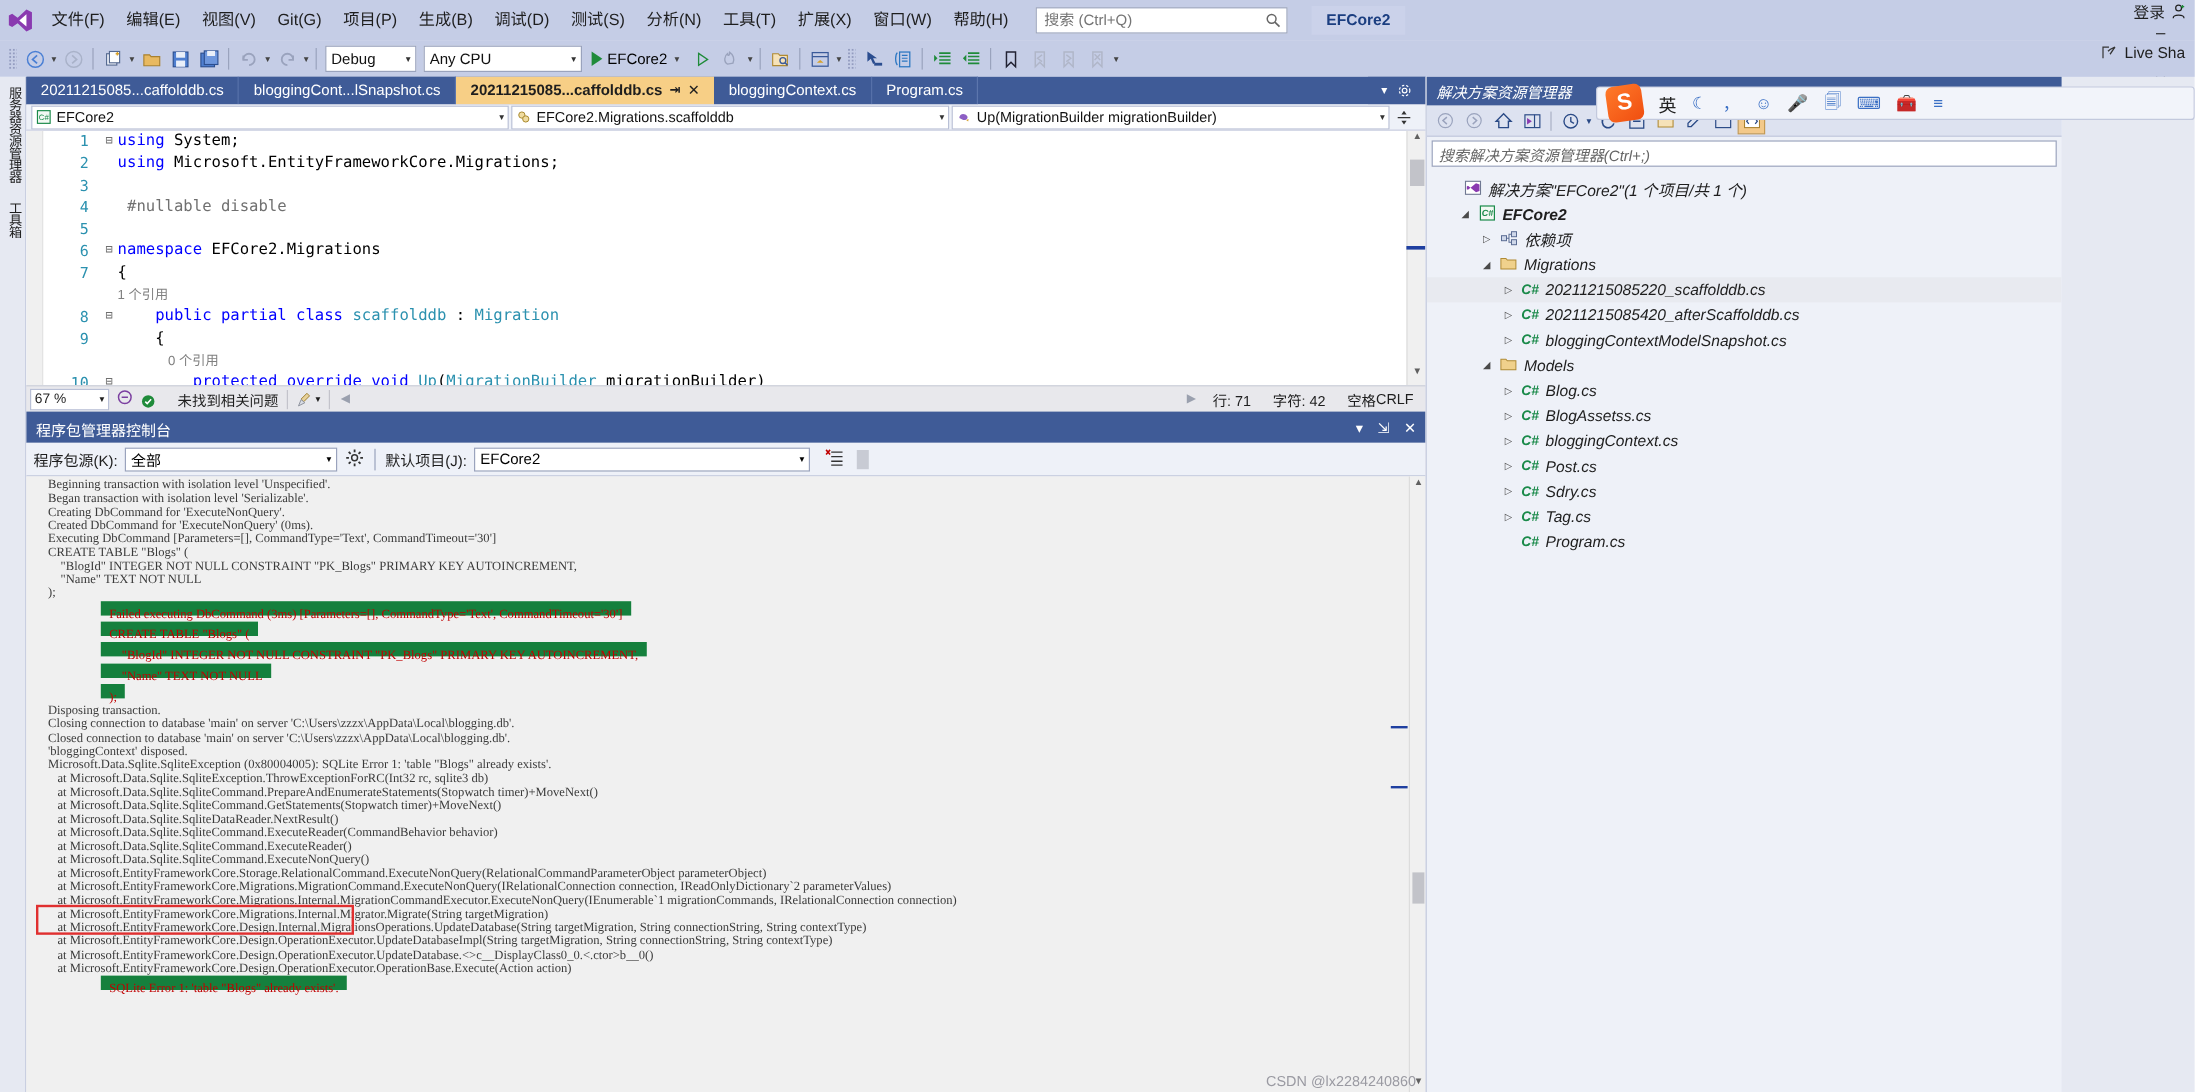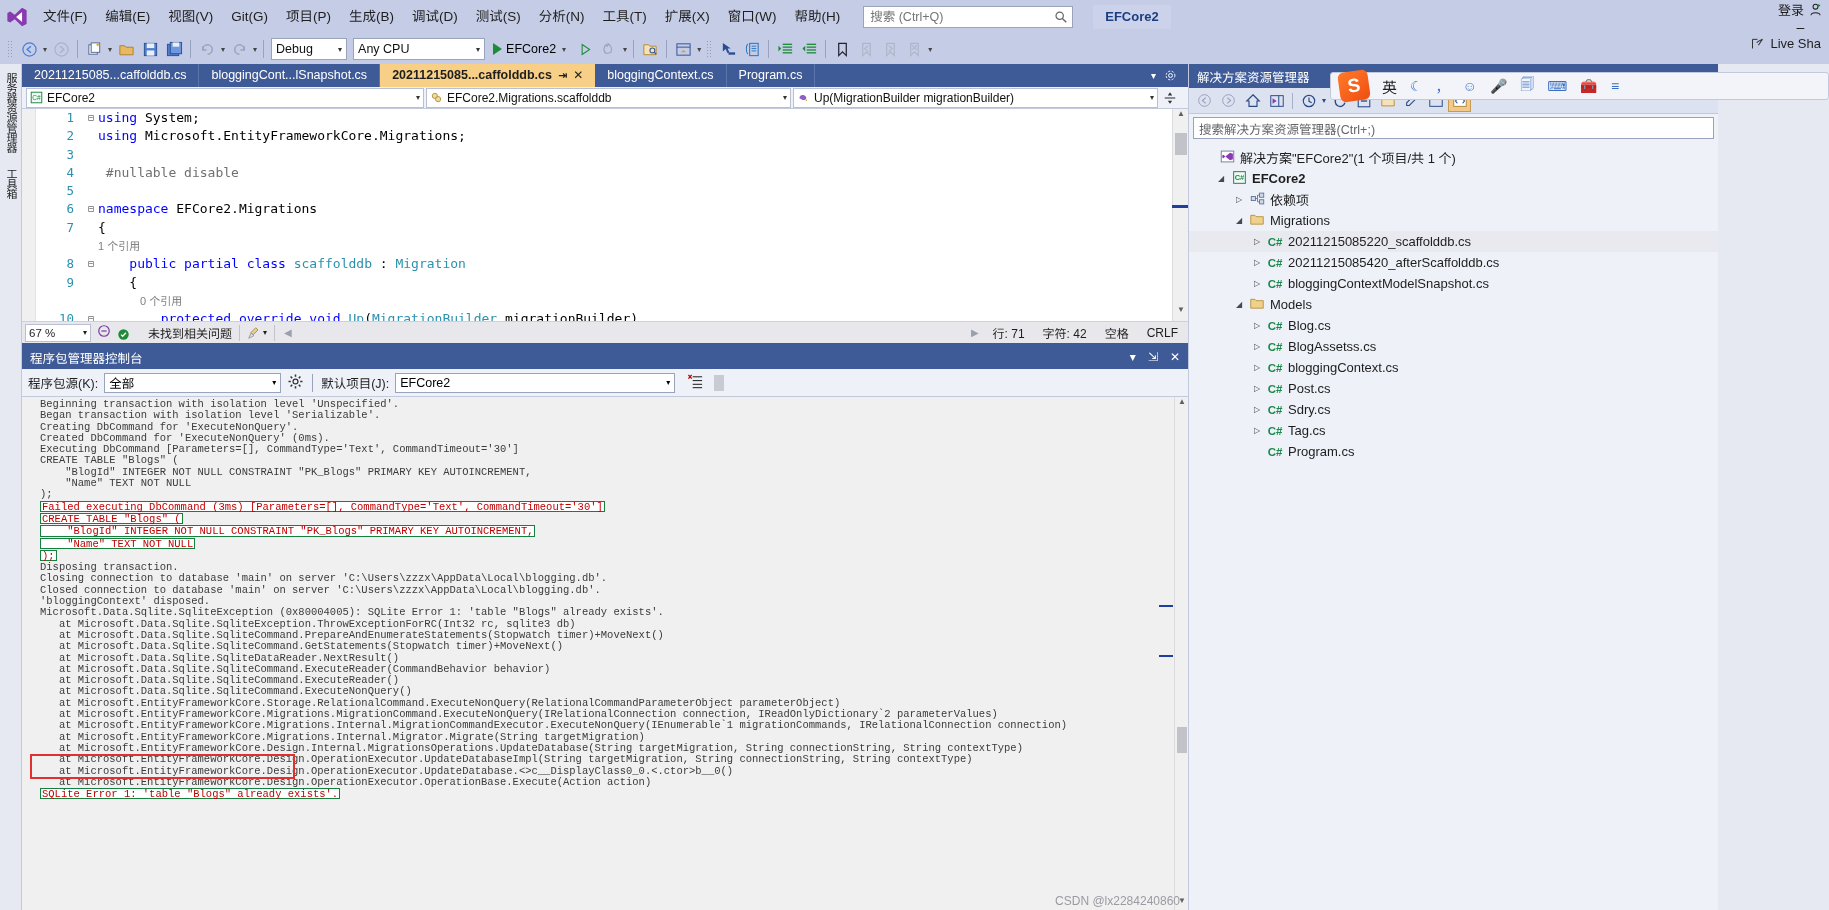--- a/index.html
+++ b/index.html
@@ -181,49 +181,49 @@
   .pmc-toolbar label { font-size: 12.5px; color: #1e1e1e; white-space: nowrap; }
   .pmc-combo {
     height: 20px; background: #fff; border: 1px solid #9aa3bd;
     display: flex; align-items: center; padding: 0 4px; font-size: 12.5px;
   }
   .pmc-combo .pv { flex: 1; white-space: nowrap; overflow: hidden; }
   .pmc-combo .pc { font-size: 8px; margin-left: 6px; }
   .console {
     position: absolute; left: 0; top: 52px; right: 0; bottom: 0;
     background: #f0f0f0; overflow: hidden;
-    font-family: Liberation Mono, monospace;
+    font-family: Liberation Serif, serif;
     font-size: 10.5px; line-height: 11.3px; color: #3b3b3b;
     padding: 2px 0 0 18px;
   }
   .cl { white-space: pre; height: 11.3px; }
   .cl.err {
     background: #ffffff; color: #c00000;
-    display: inline-block; border: 1px solid #15803d; padding: 0 1px; height: 11.3px;
+    display: inline-block; border: 6px solid #15803d; padding: 0 1px; height: 11.3px; margin-left: 44px;
   }
   .errblock { display:block; }
   .con-scroll {
     position:absolute; right:0; top:52px; width:14px; bottom:0; background:#f0f0f0; border-left:1px solid #dcdcdc;
   }
   .con-scroll .thumb { position:absolute; left:2px; top: 330px; width:10px; height:26px; background:#c2c3c9;}
   .con-scroll .arrow { position:absolute; left:0; width:14px; height:14px; text-align:center; font-size:8px; color:#606060;}
   .con-mark { position:absolute; right:15px; width:14px; height:2px; background:#1f3fa0; }
   .red-outline {
     position: absolute; left: 8px; top: 409px; width: 265px; height: 25px;
     border: 2px solid #e03030; pointer-events: none;
   }
   .watermark {
     position: absolute; right: 8px; bottom: 2px; font-size: 12px; color: #9a9aa2;
     font-family: "Liberation Sans", sans-serif;
   }
 
   
   .se {
     position: absolute; left: 1188px; top: 64px; width: 530px; height: 846px;
-    background: #eef1f8; border-left: 1px solid #c3c9dd;
+    background: #eef1f8; border-left: 1px solid #c3c9dd; font-style: italic;
   }
   .se-title {
     height: 24px; background: #3f5b97; color: #fff; display: flex; align-items: center;
     padding: 0 8px; font-size: 12.5px;
   }
   .se-toolbar {
     height: 26px; background: #dde2f0; display: flex; align-items: center; gap: 3px;
     padding: 0 5px; border-bottom: 1px solid #c3c9dd;
   }
   .se-tb {
@@ -650,21 +650,21 @@
         <path d="M4.5 8 L2 14 L8 11 Z" fill="#d9dde6" stroke="#8b8f9a" stroke-width="0.9"></path>
       </svg>
       <span style="font-size:8px">▾</span>
     </span>
     <span class="status-sep"></span>
     <span style="color:#9aa0ae;font-size:10px;margin-left:2px">◀</span>
     <span class="grow"></span>
     <span style="color:#9aa0ae;font-size:10px;margin-right:14px">▶</span>
     <span style="margin-right:18px">行: 71</span>
     <span style="margin-right:18px">字符: 42</span>
-    <span style="margin-right:18px">空格</span>
+    <span style="">空格</span>
     <span style="margin-right:10px">CRLF</span>
   </div>
 
   <div class="pmc">
     <div class="pmc-title">
       <span>程序包管理器控制台</span>
       <span class="ctrls">
         <span>▾</span>
         <span>⇲</span>
         <span>✕</span>

